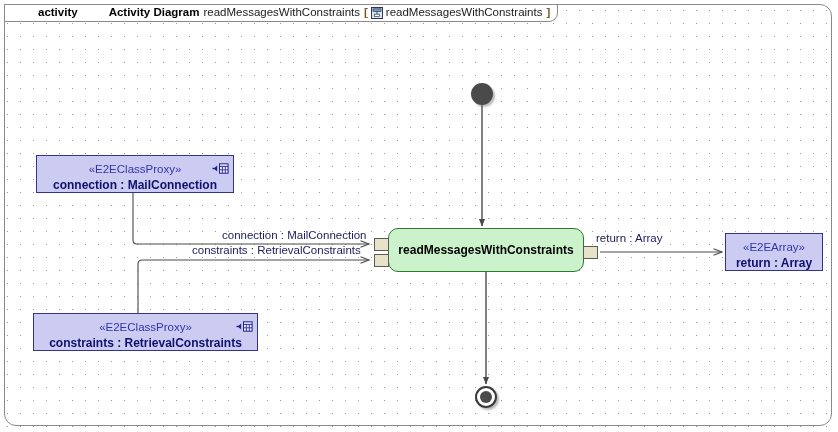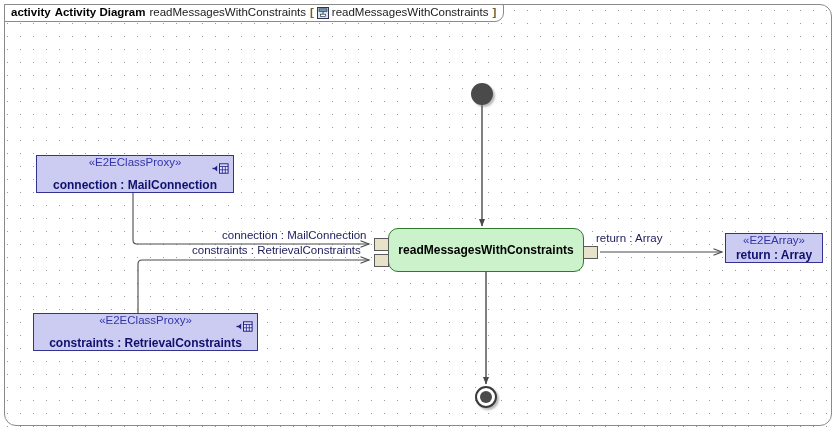--- a/index.html
+++ b/index.html
@@ -55,21 +55,21 @@
     background: #ffffff;
     border: 1px solid #8a8a8a;
     border-top-left-radius: 0;
     border-bottom-right-radius: 9px;
     border-top-right-radius: 2px;
     font-size: 11.5px;
     line-height: 1;
     white-space: nowrap;
     color: #1a1a1a;
   }
-  .hdr-kw { font-weight: bold; color: #000; }
+  .hdr-kw { font-weight: bold; color: #000; margin-left: 27px; }
   .hdr-sp { display: inline-block; width: 4px; }
   .hdr-name { color: #1a1a1a; }
   .hdr-brk { color: #7a5c22; font-weight: bold; }
   .hdr-icon {
     display: inline-block;
     width: 12px;
     height: 12px;
     position: relative;
     margin: 0 3px;
     vertical-align: middle;
@@ -77,21 +77,21 @@
   .hdr-icon svg { display: block; }
 
   
   .proxy-box {
     position: absolute;
     box-sizing: border-box;
     background: #ccccf2;
     border: 1px solid #33338f;
     display: flex;
     flex-direction: column;
-    justify-content: space-between;
+    justify-content: flex-end;
     align-items: center;
     color: #20208a;
     text-align: center;
   }
   .proxy-stereo {
     font-size: 11.5px;
     color: #3333aa;
     line-height: 1.15;
   }
   .proxy-name {
@@ -278,21 +278,21 @@
         <path d="M5.2,2.4 L5.2,8.6 L1.8,5.5 z" fill="#20208a"></path>
         <rect x="7.5" y="0.8" width="8.6" height="9.4" fill="#e8e8fb" stroke="#20208a" stroke-width="1"></rect>
         <line x1="7.5" y1="3.4" x2="16.1" y2="3.4" stroke="#20208a" stroke-width="0.9"></line>
         <line x1="10.4" y1="3.4" x2="10.4" y2="10.2" stroke="#20208a" stroke-width="0.8"></line>
         <line x1="13.3" y1="3.4" x2="13.3" y2="10.2" stroke="#20208a" stroke-width="0.8"></line>
         <line x1="7.5" y1="6.8" x2="16.1" y2="6.8" stroke="#20208a" stroke-width="0.8"></line>
       </svg>
     </span>
   </div>
 
-  <div class="proxy-box" style="left:725px; top:233px; width:98px; height:30px;">
+  <div class="proxy-box" style="left:725px; top:233px; width:98px; height:38px;">
     <div class="proxy-stereo">«E2EArray»</div>
     <div class="proxy-name">return : Array</div>
   </div>
 
   <div id="frame"></div>
 
   <div id="frame-header">
     <span class="hdr-kw">activity</span>
     <span class="hdr-sp"></span>
     <span class="hdr-kw">Activity Diagram</span>

